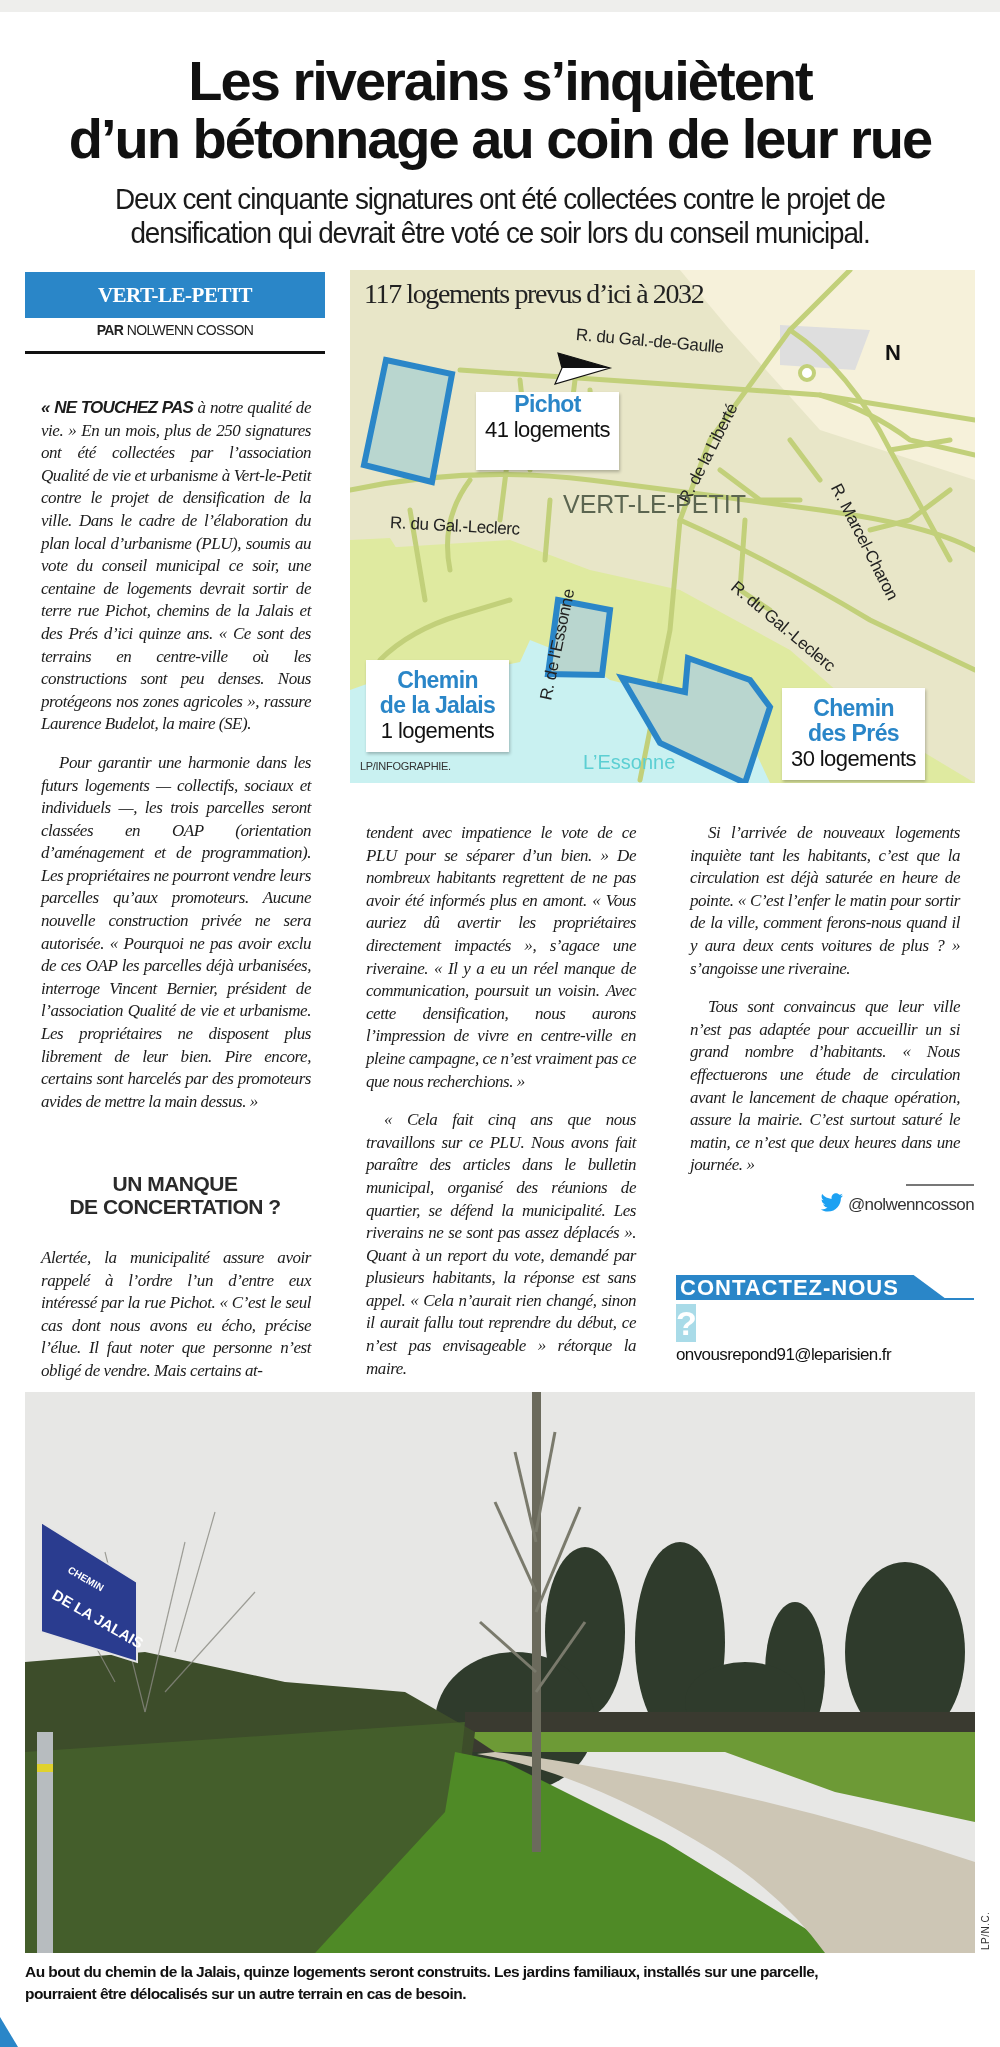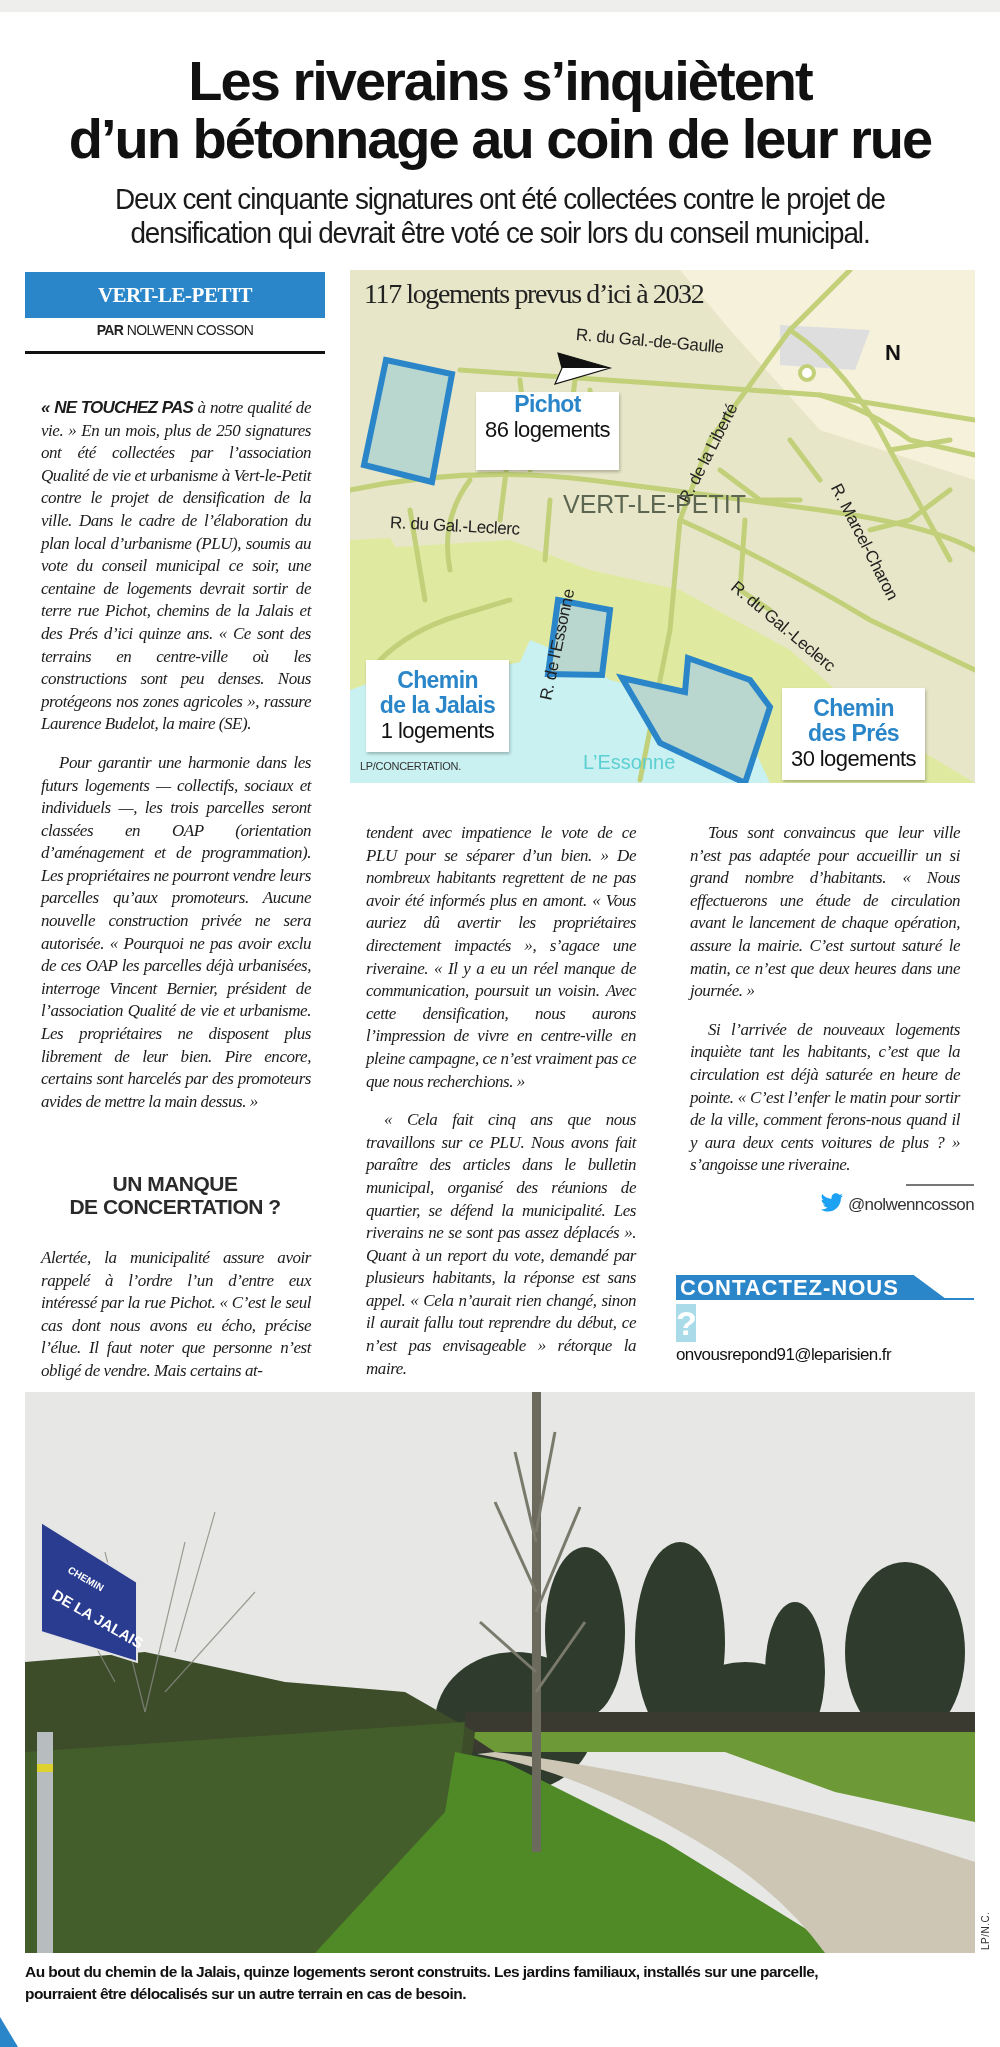--- a/index.html
+++ b/index.html
@@ -125,22 +125,22 @@
 <div class="col col1b">
   <p>Alertée, la municipalité assure avoir rappelé à l’ordre l’un d’entre eux intéressé par la rue Pichot. « C’est le seul cas dont nous avons eu écho, précise l’élue. Il faut noter que personne n’est obligé de vendre. Mais certains at-</p>
 </div>
 
 <div class="col col2">
   <p>tendent avec impatience le vote de ce PLU pour se séparer d’un bien. » De nombreux habitants regrettent de ne pas avoir été informés plus en amont. « Vous auriez dû avertir les propriétaires directement impactés », s’agace une riveraine. « Il y a eu un réel manque de communication, poursuit un voisin. Avec cette densification, nous aurons l’impression de vivre en centre-ville en pleine campagne, ce n’est vraiment pas ce que nous recherchions. »</p>
   <p class="indent">« Cela fait cinq ans que nous travaillons sur ce PLU. Nous avons fait paraître des articles dans le bulletin municipal, organisé des réunions de quartier, se défend la municipalité. Les riverains ne se sont pas assez déplacés ». Quant à un report du vote, demandé par plusieurs habitants, la réponse est sans appel. « Cela n’aurait rien changé, sinon il aurait fallu tout reprendre du début, ce n’est pas envisageable » rétorque la maire.</p>
 </div>
 
 <div class="col col3">
+  <p class="indent">Si l’arrivée de nouveaux logements inquiète tant les habitants, c’est que la circulation est déjà saturée en heure de pointe. « C’est l’enfer le matin pour sortir de la ville, comment ferons-nous quand il y aura deux cents voitures de plus ? » s’angoisse une riveraine.</p>
   <p class="indent">Tous sont convaincus que leur ville n’est pas adaptée pour accueillir un si grand nombre d’habitants. « Nous effectuerons une étude de circulation avant le lancement de chaque opération, assure la mairie. C’est surtout saturé le matin, ce n’est que deux heures dans une journée. »</p>
-  <p class="indent">Si l’arrivée de nouveaux logements inquiète tant les habitants, c’est que la circulation est déjà saturée en heure de pointe. « C’est l’enfer le matin pour sortir de la ville, comment ferons-nous quand il y aura deux cents voitures de plus ? » s’angoisse une riveraine.</p>
 </div>
 
 <div class="tw-rule"></div>
 <div class="twitter">
   <span>
     <svg width="24" height="20" viewBox="0 0 24 20">
         <path d="M23 2.5c-.8.4-1.7.6-2.6.7.9-.6 1.6-1.4 2-2.5-.9.5-1.9.9-2.9 1.1C18.6.9 17.4.3 16.1.3c-2.5 0-4.6 2.1-4.6 4.6 0 .4 0 .7.1 1C7.8 5.7 4.4 3.9 2.2 1.1c-.4.7-.6 1.5-.6 2.3 0 1.6.8 3 2.1 3.8-.8 0-1.5-.2-2.1-.6v.1c0 2.2 1.6 4.1 3.7 4.5-.4.1-.8.2-1.2.2-.3 0-.6 0-.9-.1.6 1.8 2.3 3.2 4.3 3.2-1.6 1.2-3.6 2-5.7 2H.7c2 1.3 4.5 2.1 7.1 2.1 8.5 0 13.1-7 13.1-13.1v-.6c.9-.6 1.6-1.4 2.1-2.4z" fill="#1da1f2"></path>
       </svg>
   </span>
   <span>@nolwenncosson</span>
@@ -197,25 +197,25 @@
   <div class="map-title">117 logements prevus d’ici à 2032</div>
   <div class="north">N</div>
   <div class="street" style="left:226px; top:55px; transform:rotate(5deg);">R. du Gal.-de-Gaulle</div>
   <div class="street" style="left:334px; top:222px; transform:rotate(-63deg);">R. de la Liberté</div>
   <div class="street" style="left:485px; top:205px; transform:rotate(63deg);">R. Marcel-Charon</div>
   <div class="street" style="left:40px; top:243px; transform:rotate(3deg);">R. du Gal.-Leclerc</div>
   <div class="street" style="left:383px; top:305px; transform:rotate(40deg);">R. du Gal.-Leclerc</div>
   <div class="street" style="left:196px; top:420px; transform:rotate(-78deg);">R. de l’Essonne</div>
   <div class="town">VERT-LE-PETIT</div>
   <div class="river">L’Essonne</div>
-  <div class="credit-map">LP/CONCERTATION.</div>
+  <div class="credit-map">LP/INFOGRAPHIE.</div>
 
   <div class="lbl-box" style="left:126px; top:122px; width:143px; height:78px; ">
     <div class="t">Pichot</div>
-    <div class="c">86 logements</div>
+    <div class="c">41 logements</div>
   </div>
   <div class="lbl-box" style="left:16px; top:390px; width:143px; height:92px; padding-top:8px;">
     <div class="t">Chemin</div>
     <div class="t">de la Jalais</div>
     <div class="c">1 logements</div>
   </div>
   <div class="lbl-box" style="left:432px; top:418px; width:143px; height:92px; padding-top:8px;">
     <div class="t">Chemin</div>
     <div class="t">des Prés</div>
     <div class="c">30 logements</div>

